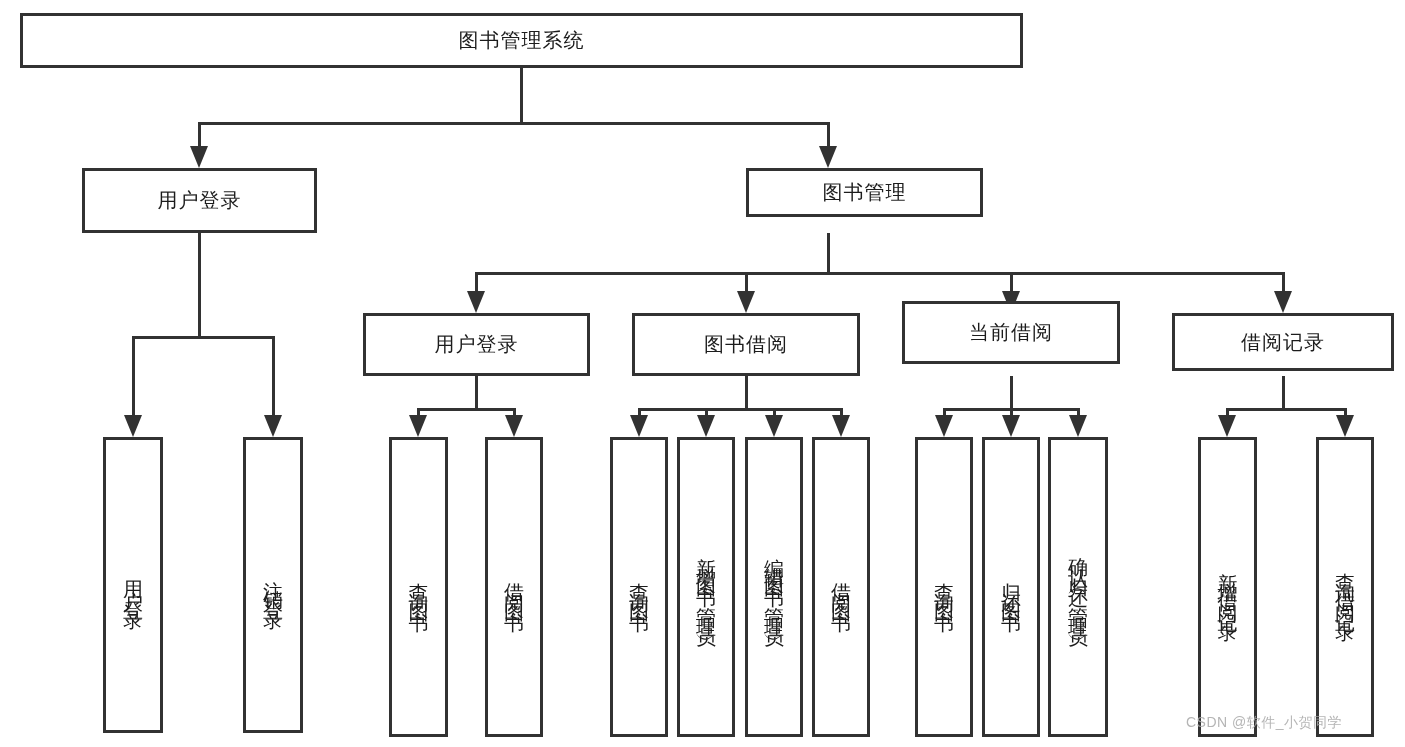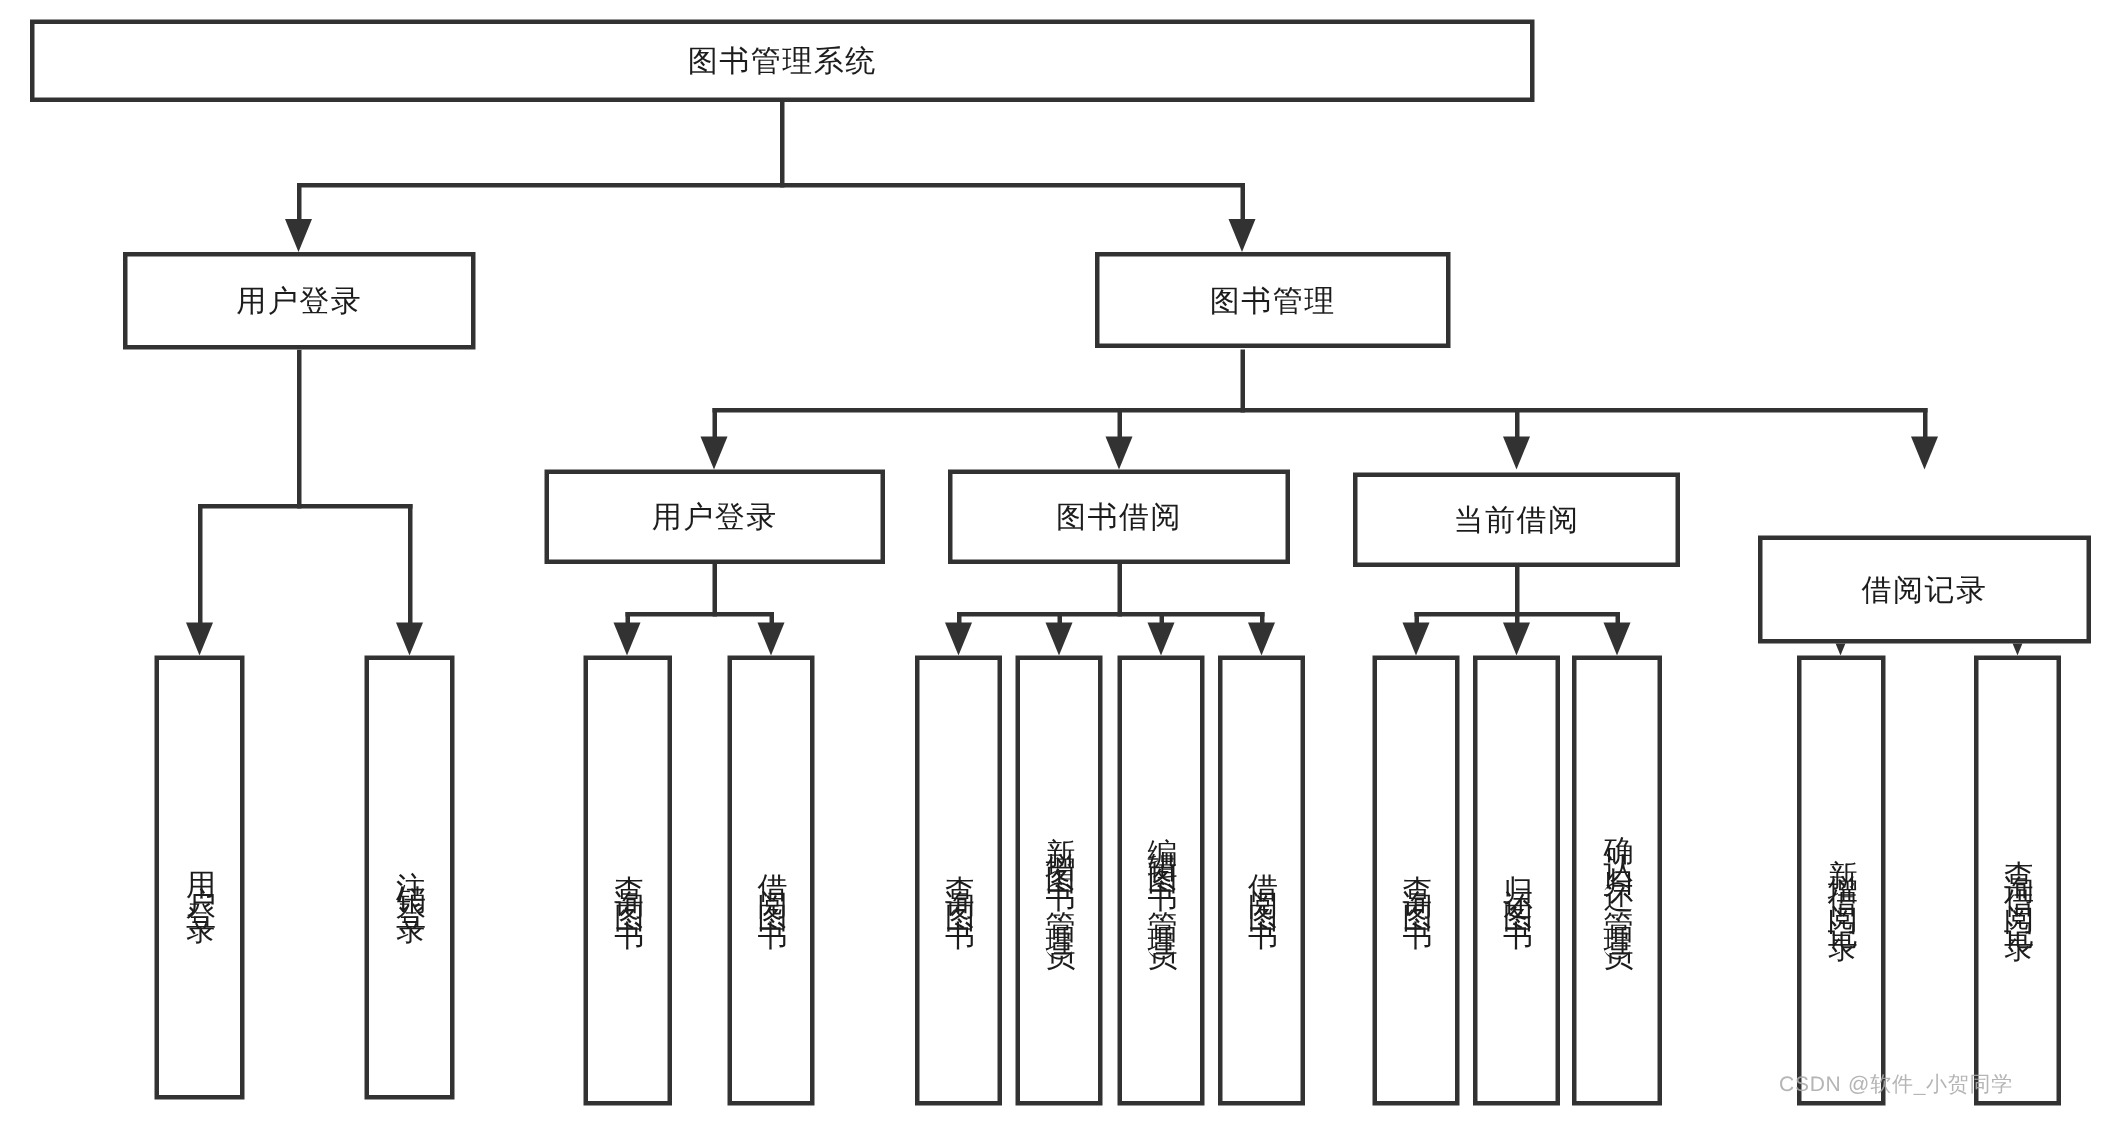--- a/index.html
+++ b/index.html
@@ -69,33 +69,33 @@
 <body>
 
 <div class="canvas">
   <span class="watermark">CSDN @软件_小贺同学</span>
 <div class="node" style="left: 20px; top: 13px; width: 1003px; height: 55px;">
       <span class="htext">图书管理系统</span>
     </div>
     <div class="node" style="left: 82px; top: 168px; width: 235px; height: 65px;">
       <span class="htext">用户登录</span>
     </div>
-    <div class="node" style="left: 730px; top: 168px; width: 237px; height: 64px;">
+    <div class="node" style="left: 746px; top: 168px; width: 237px; height: 49px;">
       <span class="htext">图书管理</span>
     </div>
     <div class="node" style="left: 363px; top: 313px; width: 227px; height: 63px;">
       <span class="htext">用户登录</span>
     </div>
     <div class="node" style="left: 632px; top: 313px; width: 228px; height: 63px;">
       <span class="htext">图书借阅</span>
     </div>
-    <div class="node" style="left: 902px; top: 315px; width: 218px; height: 63px;">
+    <div class="node" style="left: 902px; top: 301px; width: 218px; height: 63px;">
       <span class="htext">当前借阅</span>
     </div>
-    <div class="node" style="left: 1172px; top: 313px; width: 222px; height: 72px; margin-top: 44px;">
+    <div class="node" style="left: 1172px; top: 313px; width: 222px; height: 58px;">
       <span class="htext">借阅记录</span>
     </div>
     <div class="node" style="left: 103px; top: 437px; width: 60px; height: 296px;">
       <span class="vtext">用户登录</span>
     </div>
     <div class="node" style="left: 243px; top: 437px; width: 60px; height: 296px;">
       <span class="vtext">注销登录</span>
     </div>
     <div class="node" style="left: 389px; top: 437px; width: 59px; height: 300px;">
       <span class="vtext">查询图书</span>

